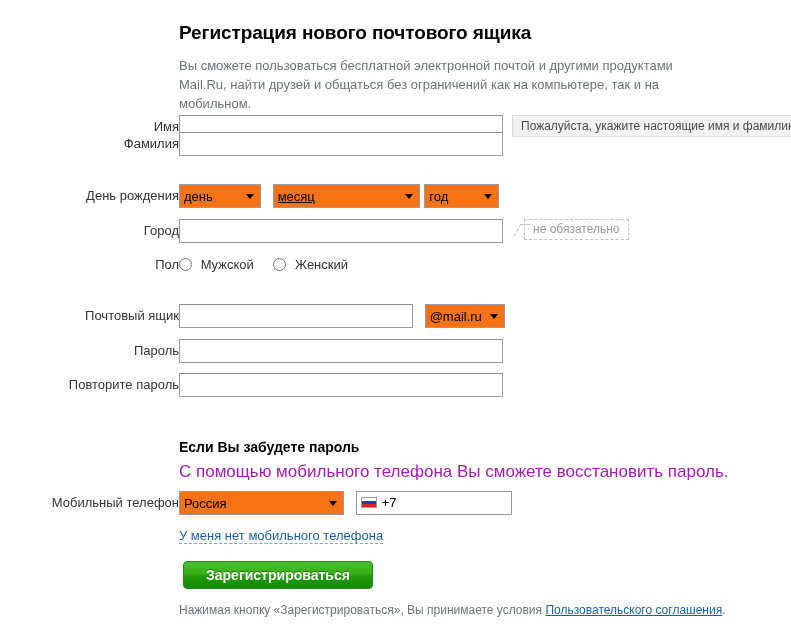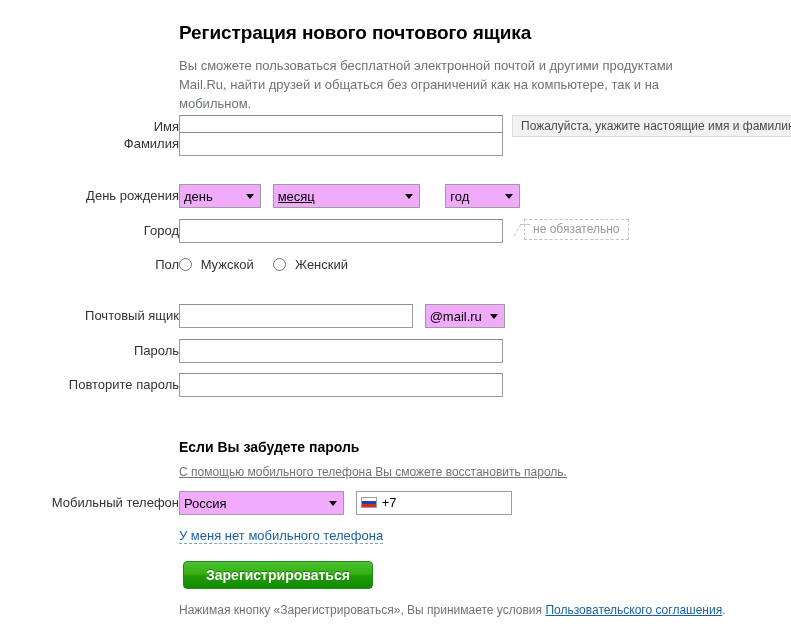--- a/index.html
+++ b/index.html
@@ -80,21 +80,21 @@
     padding: 0 4px;
     outline: none;
     border-radius: 0;
   }
   input.txt::placeholder { color: #b5b5b5; }
 
   select.sel {
     box-sizing: border-box;
     height: 24px;
     border: 1px solid #9c9c9c;
-    background: #f0abfc;
+    background: #f97316;
     font-family: "Liberation Sans", sans-serif;
     font-size: 13px;
     color: #000000;
     padding: 0 2px 0 4px;
     border-radius: 0;
     outline: none;
     appearance: none;
     -webkit-appearance: none;
   }
   .selwrap {
@@ -174,25 +174,24 @@
     position: absolute;
     left: 179px;
   }
   .section-title {
     font-size: 14px;
     font-weight: bold;
     color: #000000;
     margin: 9px 0 8px 0;
   }
   .section-text {
-    font-size: 12px;
-    color: #737373;
+    font-size: 17px;
+    color: #a21caf;
     line-height: 18px;
     margin: 0;
-    text-decoration: underline;
   }
 
   
   .flag {
     display: inline-block;
     width: 16px;
     height: 11px;
     vertical-align: -1px;
     margin-right: 5px;
     border: 1px solid #9f9f9f;
@@ -295,21 +294,21 @@
           <option>день</option>
         </select>
         <span class="arrow"></span>
       </span>
       <span class="selwrap" style="margin-left:8px;">
         <select class="sel" style="width:147px;text-decoration:underline;">
           <option>месяц</option>
         </select>
         <span class="arrow"></span>
       </span>
-      <span class="selwrap" style="margin-left:22px;text-decoration:underline;">
+      <span class="selwrap" style="margin-left:1px;text-decoration:underline;">
         <select class="sel" style="width:75px;">
           <option>год</option>
         </select>
         <span class="arrow"></span>
       </span>
     </div>
   </div>
 
   <div class="row" style="top:219px;">
     <div class="lbl">Город</div>

